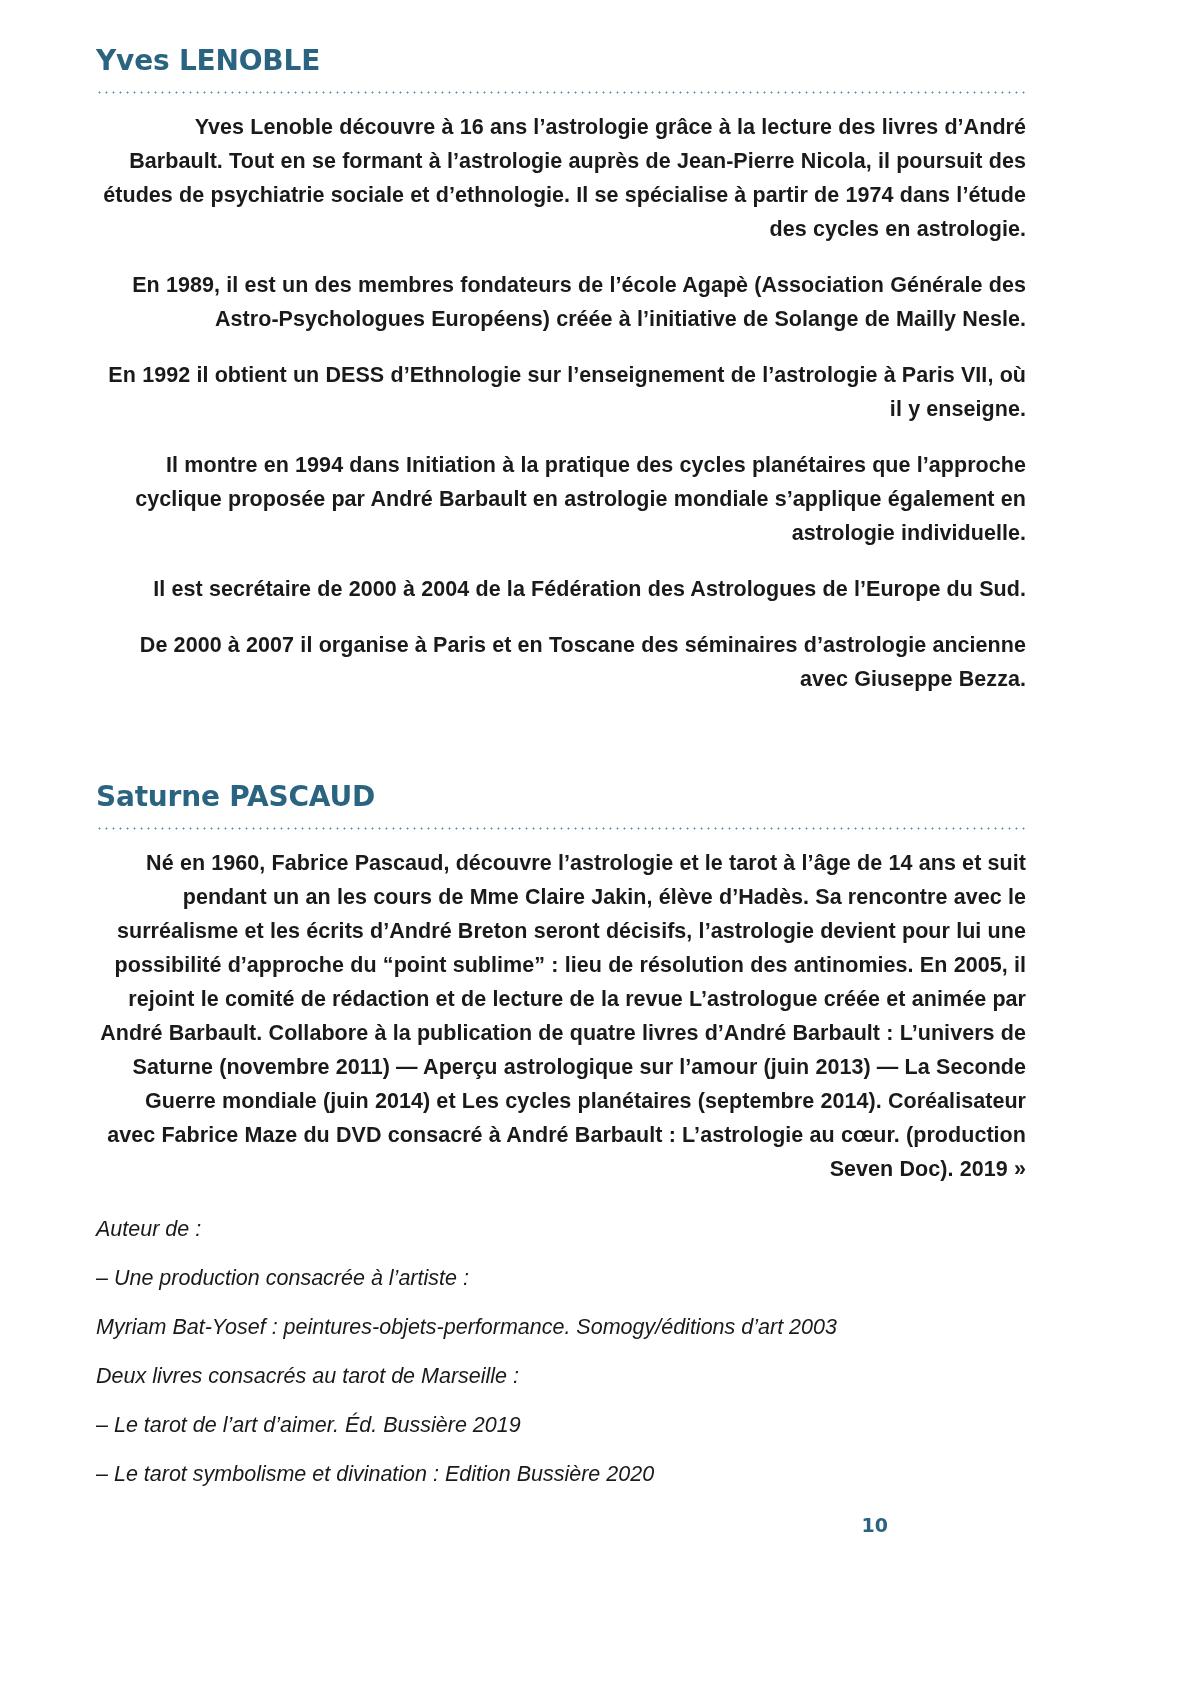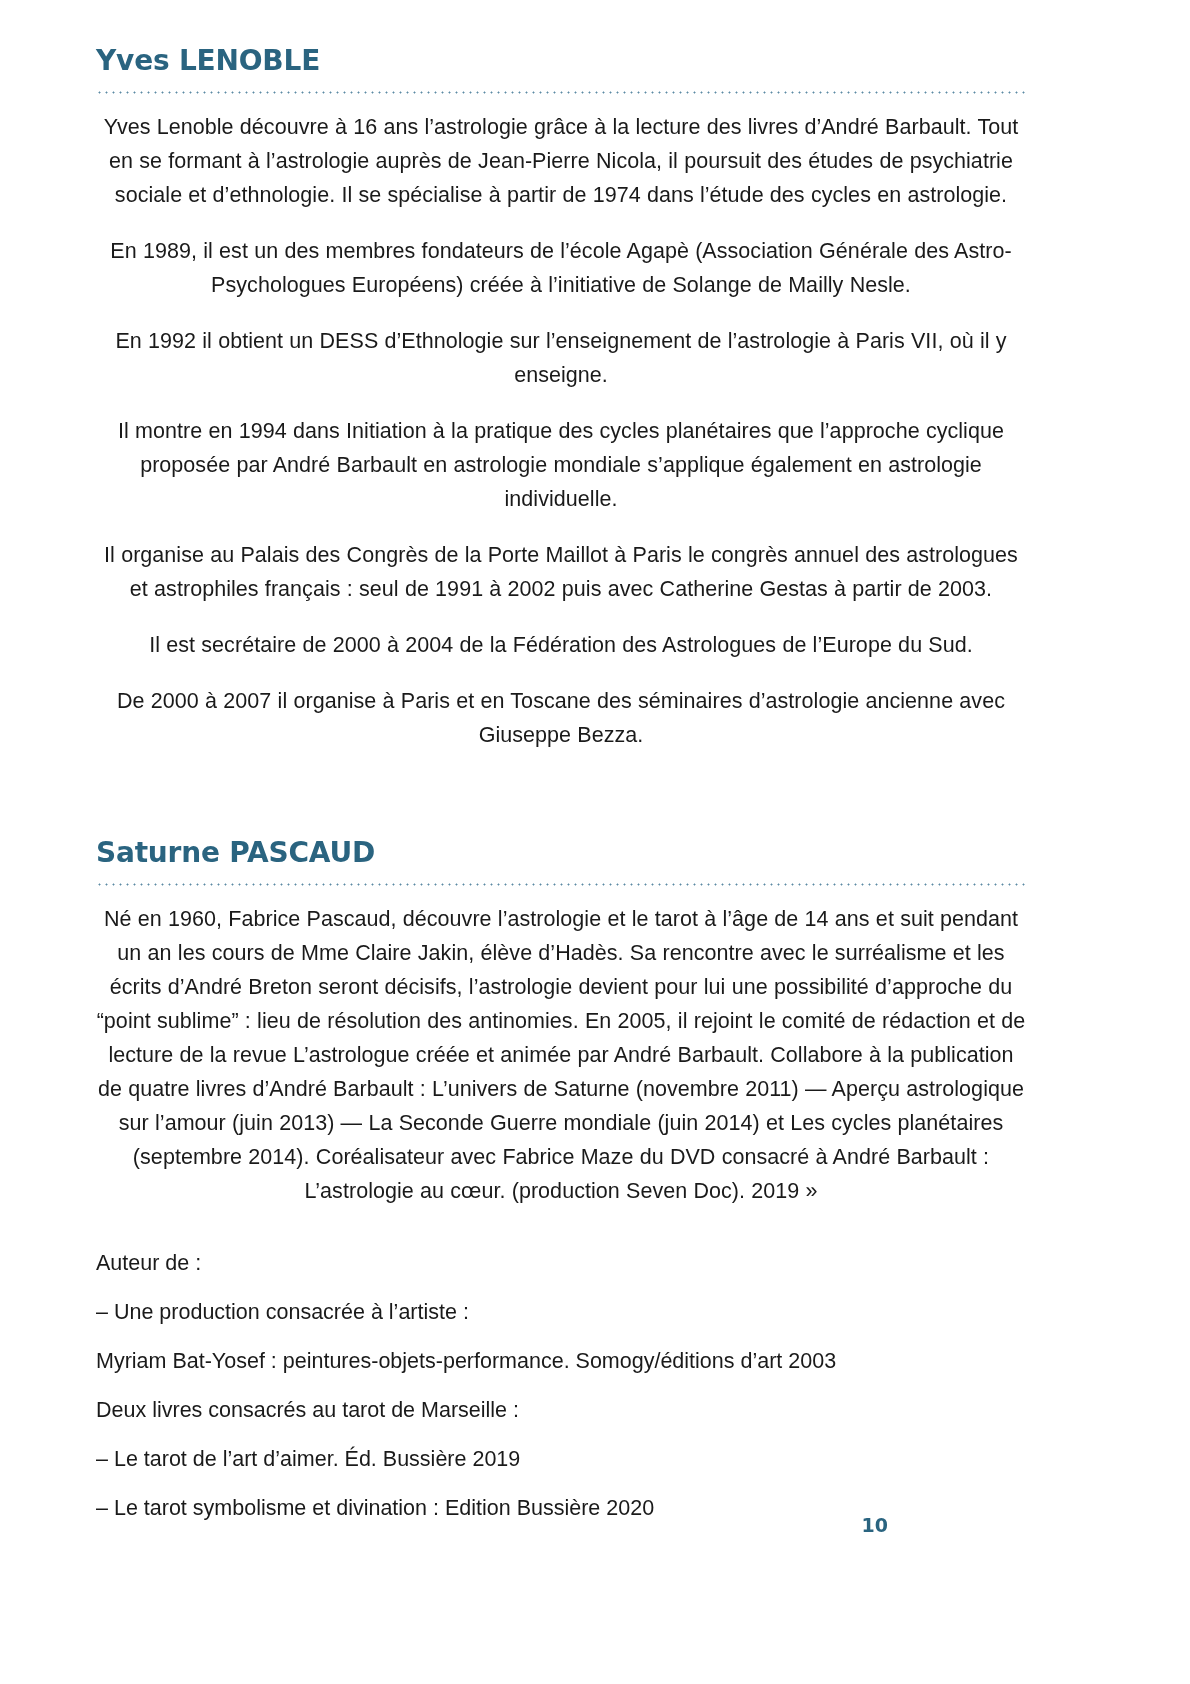--- a/index.html
+++ b/index.html
@@ -65,32 +65,34 @@
     background-size: 7px 3px;
     background-repeat: repeat-x;
     background-position: left center;
   }
 
   
   p.para {
     font-size: 21.5px;
     line-height: 34px;
     margin: 0 0 22px 0;
-    text-align: center;
+    text-align: right;
     color: #1a1a1a;
     letter-spacing: 0.05px;
     word-spacing: 0.2px;
+    font-weight: bold;
   }
   p.para:last-child {
     margin-bottom: 0;
   }
 
   
   .auteur-block {
-    margin-top: 38px;
+    margin-top: 26px;
+    font-style: italic;
   }
   .auteur-block .line {
     font-size: 21.5px;
     line-height: 34px;
     margin: 0 0 15px 0;
     color: #1a1a1a;
   }
   .auteur-block .line:last-child {
     margin-bottom: 0;
   }
@@ -116,21 +118,20 @@
     <section class="section">
       <h2 class="sec-title">
         <span class="given">Yves </span><span class="family">LENOBLE</span>
       </h2>
       <div class="dotted-rule"></div>
 
       <p class="para">Yves Lenoble découvre à 16 ans l’astrologie grâce à la lecture des livres d’André Barbault. Tout en se formant à l’astrologie auprès de Jean-Pierre Nicola, il poursuit des études de psychiatrie sociale et d’ethnologie. Il se spécialise à partir de 1974 dans l’étude des cycles en astrologie.</p>
       <p class="para">En 1989, il est un des membres fondateurs de l’école Agapè (Association Générale des Astro-Psychologues Européens) créée à l’initiative de Solange de Mailly Nesle.</p>
       <p class="para">En 1992 il obtient un DESS d’Ethnologie sur l’enseignement de l’astrologie à Paris VII, où il y enseigne.</p>
       <p class="para">Il montre en 1994 dans Initiation à la pratique des cycles planétaires que l’approche cyclique proposée par André Barbault en astrologie mondiale s’applique également en astrologie individuelle.</p>
-      <p class="para">Il organise au Palais des Congrès de la Porte Maillot à Paris le congrès annuel des astrologues et astrophiles français : seul de 1991 à 2002 puis avec Catherine Gestas à partir de 2003.</p>
       <p class="para">Il est secrétaire de 2000 à 2004 de la Fédération des Astrologues de l’Europe du Sud.</p>
       <p class="para">De 2000 à 2007 il organise à Paris et en Toscane des séminaires d’astrologie ancienne avec Giuseppe Bezza.</p>
     </section>
 
     <section class="section">
       <h2 class="sec-title">
         <span class="given">Saturne </span><span class="family">PASCAUD</span>
       </h2>
       <div class="dotted-rule"></div>
 

